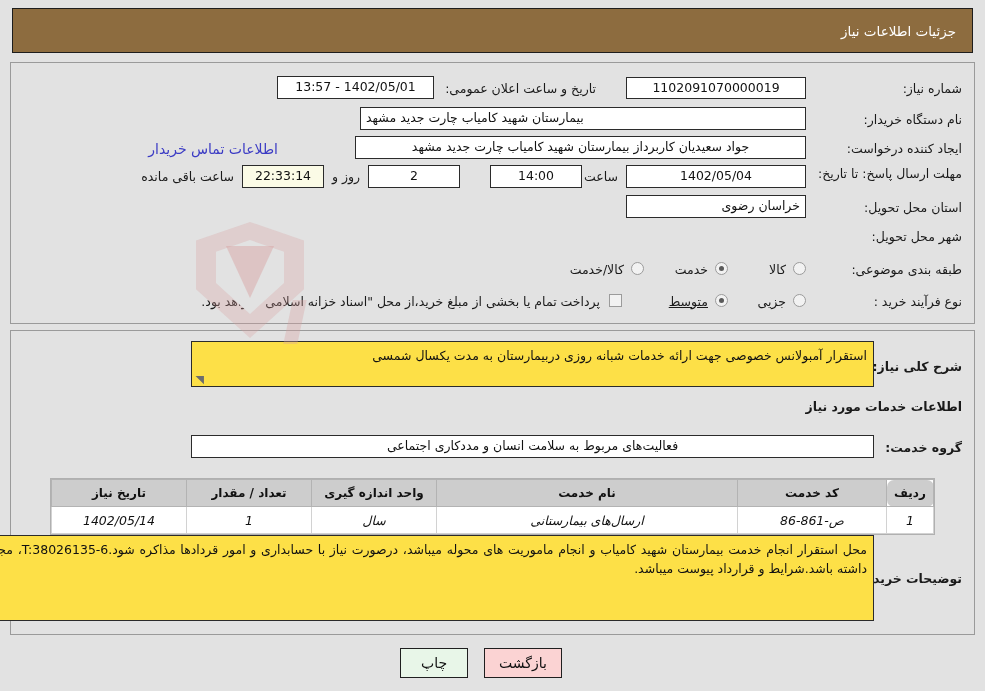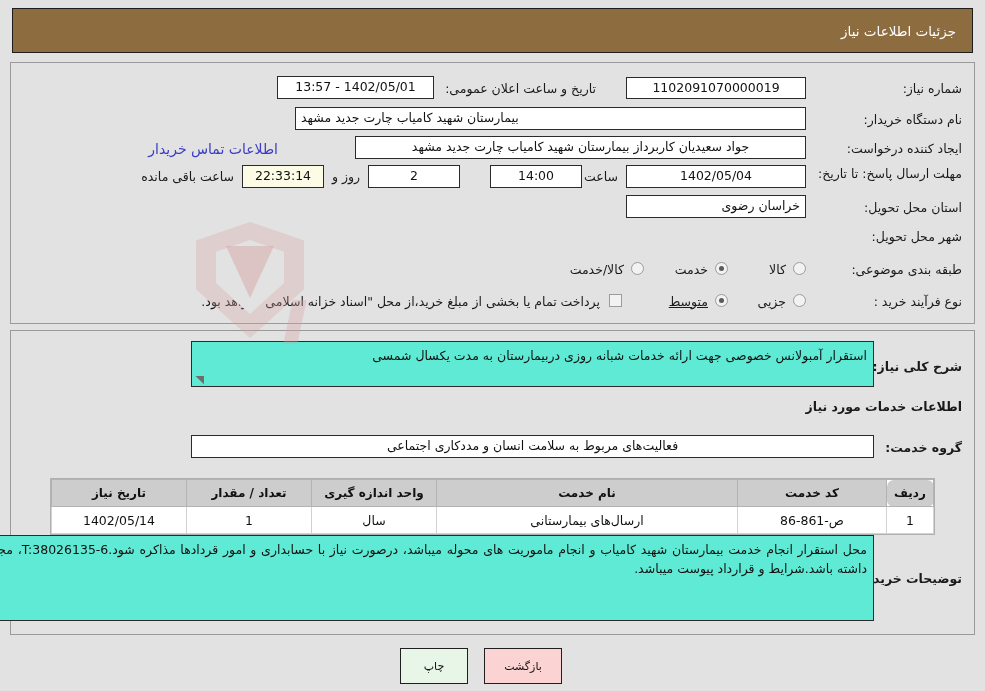--- a/index.html
+++ b/index.html
@@ -166,21 +166,21 @@
     width: 13px; height: 13px;
     background: #f2f2f2;
     border: 1px solid #9b9b9b;
     box-sizing: border-box;
   }
 
   
   .ta {
     position: absolute;
     box-sizing: border-box;
-    background: #5eead4;
+    background: #fde047;
     border: 1px solid #2b2b2b;
     font-size: 12.5px;
     color: #111;
     padding: 4px 6px 0 6px;
     line-height: 19px;
     overflow: hidden;
     text-align: right;
   }
   .ta .grip {
     position: absolute;
@@ -220,29 +220,30 @@
     white-space: nowrap;
     font-size: 12px;
   }
   table.grid td {
     background: #ffffff;
     border: 1px solid #d2d2d2;
     height: 26px;
     padding: 0 4px;
     text-align: center;
     white-space: nowrap;
+    font-style: italic;
   }
 
   
   .btn {
     position: absolute;
     box-sizing: border-box;
     border: 1px solid #1f1f1f;
-    font-size: 11px;
-    height: 36px;
+    font-size: 14px;
+    height: 30px;
     display: flex;
     align-items: center;
     justify-content: center;
     cursor: pointer;
     color: #111;
   }
   .btn.print  { background: #e8f6e8; }
   .btn.back   { background: #fbd3d3; }
 </style>
 </head>
@@ -262,21 +263,21 @@
 
   <div class="panel" id="panel-top">
 
     <div class="lbl" style="right:12px; top:18px;">شماره نیاز:</div>
     <div class="fld center" style="right:168px; top:14px; width:180px; height:22px;">1102091070000019</div>
 
     <div class="lbl" style="right:378px; top:18px;">تاریخ و ساعت اعلان عمومی:</div>
     <div class="fld center" style="right:540px; top:13px; width:157px; height:23px;">1402/05/01 - 13:57</div>
 
     <div class="lbl" style="right:12px; top:49px;">نام دستگاه خریدار:</div>
-    <div class="fld right" style="right:168px; top:44px; width:511px; height:23px; justify-content:flex-end;">بیمارستان شهید کامیاب چارت جدید مشهد</div>
+    <div class="fld right" style="right:168px; top:44px; width:446px; height:23px; justify-content:flex-end;">بیمارستان شهید کامیاب چارت جدید مشهد</div>
 
     <div class="lbl" style="right:12px; top:78px;">ایجاد کننده درخواست:</div>
     <div class="fld right" style="right:168px; top:73px; width:451px; height:23px; justify-content:center;">جواد سعیدیان کاربرداز بیمارستان شهید کامیاب چارت جدید مشهد</div>
     <div class="linklike" style="right:696px; top:78px;">اطلاعات تماس خریدار</div>
 
     <div class="lbl" style="right:12px; top:103px; width:150px; white-space:normal; text-align:right;">مهلت ارسال پاسخ: تا تاریخ:</div>
     <div class="fld center" style="right:168px; top:102px; width:180px; height:23px;">1402/05/04</div>
     <div class="lbl" style="right:356px; top:106px;">ساعت</div>
     <div class="fld center" style="right:392px; top:102px; width:92px; height:23px;">14:00</div>
     <div class="fld center" style="right:514px; top:102px; width:92px; height:23px;">2</div>

